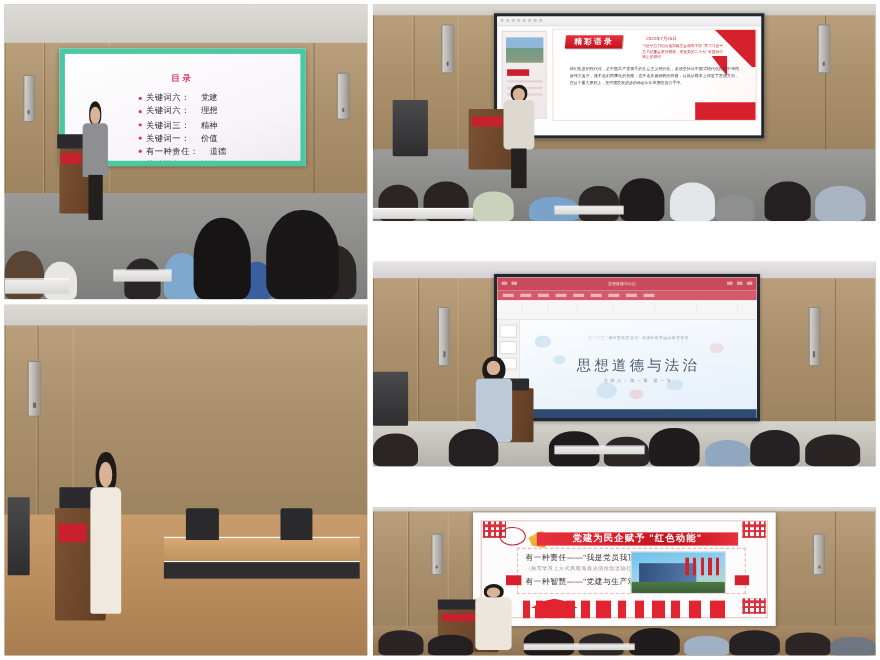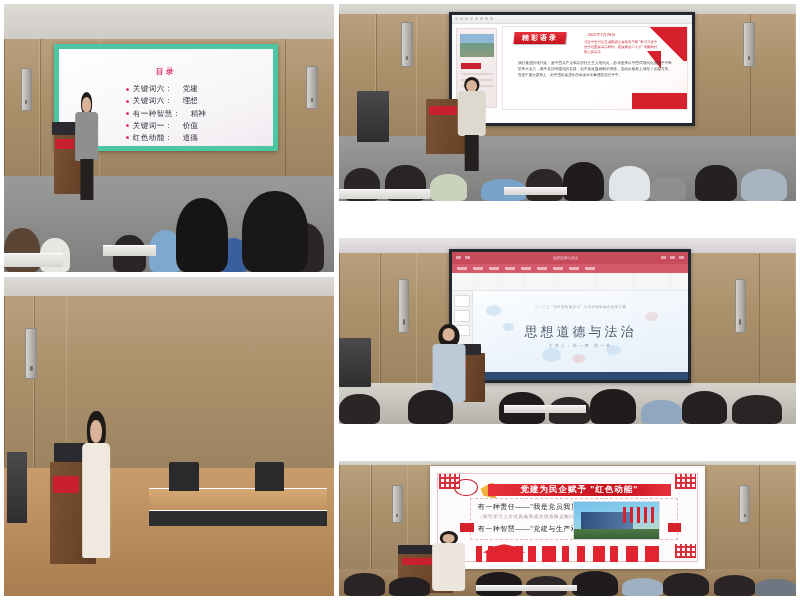--- a/index.html
+++ b/index.html
@@ -464,31 +464,31 @@
               <span class="toc-key">关键词六：</span>
               <span class="toc-val">党建</span>
             </div>
             <div class="toc-row">
               <span class="toc-dot"></span>
               <span class="toc-key">关键词六：</span>
               <span class="toc-val">理想</span>
             </div>
             <div class="toc-row">
               <span class="toc-dot"></span>
-              <span class="toc-key">有一种智慧：</span>
+              <span class="toc-key">关键词三：</span>
               <span class="toc-val">精神</span>
             </div>
             <div class="toc-row">
               <span class="toc-dot"></span>
               <span class="toc-key">关键词一：</span>
               <span class="toc-val">价值</span>
             </div>
             <div class="toc-row">
               <span class="toc-dot"></span>
-              <span class="toc-key">红色动能：</span>
+              <span class="toc-key">有一种责任：</span>
               <span class="toc-val">道德</span>
             </div>
             <div class="toc-row">
               <span class="toc-dot"></span>
               <span class="toc-key">关键词六：</span>
               <span class="toc-val">法治</span>
             </div>
           </div>
         </div>
       </div>

